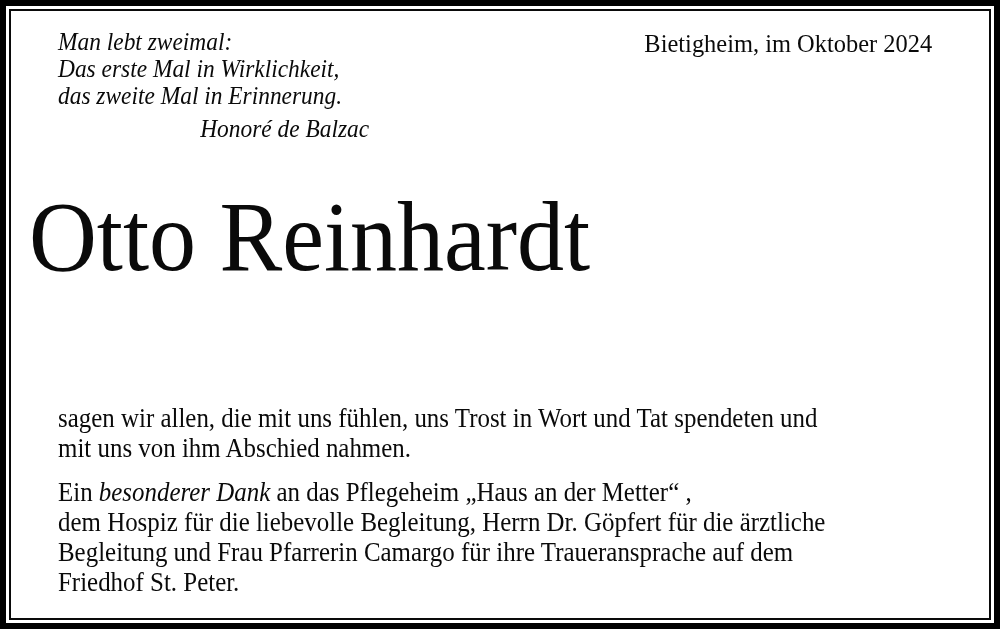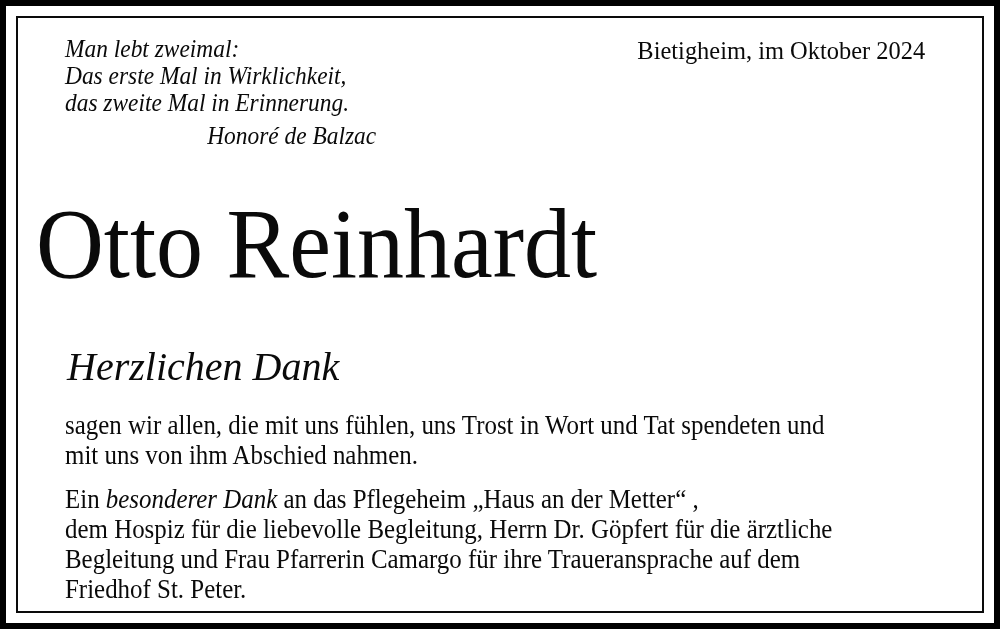--- a/index.html
+++ b/index.html
@@ -7,21 +7,21 @@
     padding: 0;
     background: #ffffff;
   }
   .page {
     position: relative;
     width: 1000px;
     height: 629px;
     box-sizing: border-box;
     background: #ffffff;
     border: 6px solid #000000;
-    padding: 10px;
+    padding: 3px;
   }
   .inner-frame {
     position: relative;
     width: 100%;
     height: 100%;
     box-sizing: border-box;
     border: 2px solid #0a0a0a;
     font-family: "Liberation Serif", serif;
     color: #0a0a0a;
     overflow: hidden;
@@ -99,21 +99,20 @@
       <div>das zweite Mal in Erinnerung.</div>
       <div class="quote-attribution">Honoré de Balzac</div>
     </div>
 
     <div class="dateline">Bietigheim, im Oktober 2024</div>
 
     <div class="name-row">
       <span class="name-inner">Otto Reinhardt</span>
     </div>
 
-    <div class="thanks-heading">Herzlichen Dank</div>
 
     <div class="para para-1">
       <div>sagen wir allen, die mit uns fühlen, uns Trost in Wort und Tat spendeten und</div>
       <div>mit uns von ihm Abschied nahmen.</div>
     </div>
 
     <div class="para para-2">
       <div><span>Ein </span><span class="it">besonderer Dank</span><span> an das Pflegeheim „Haus an der Metter“ ,</span></div>
       <div>dem Hospiz für die liebevolle Begleitung, Herrn Dr. Göpfert für die ärztliche</div>
       <div>Begleitung und Frau Pfarrerin Camargo für ihre Traueransprache auf dem</div>

